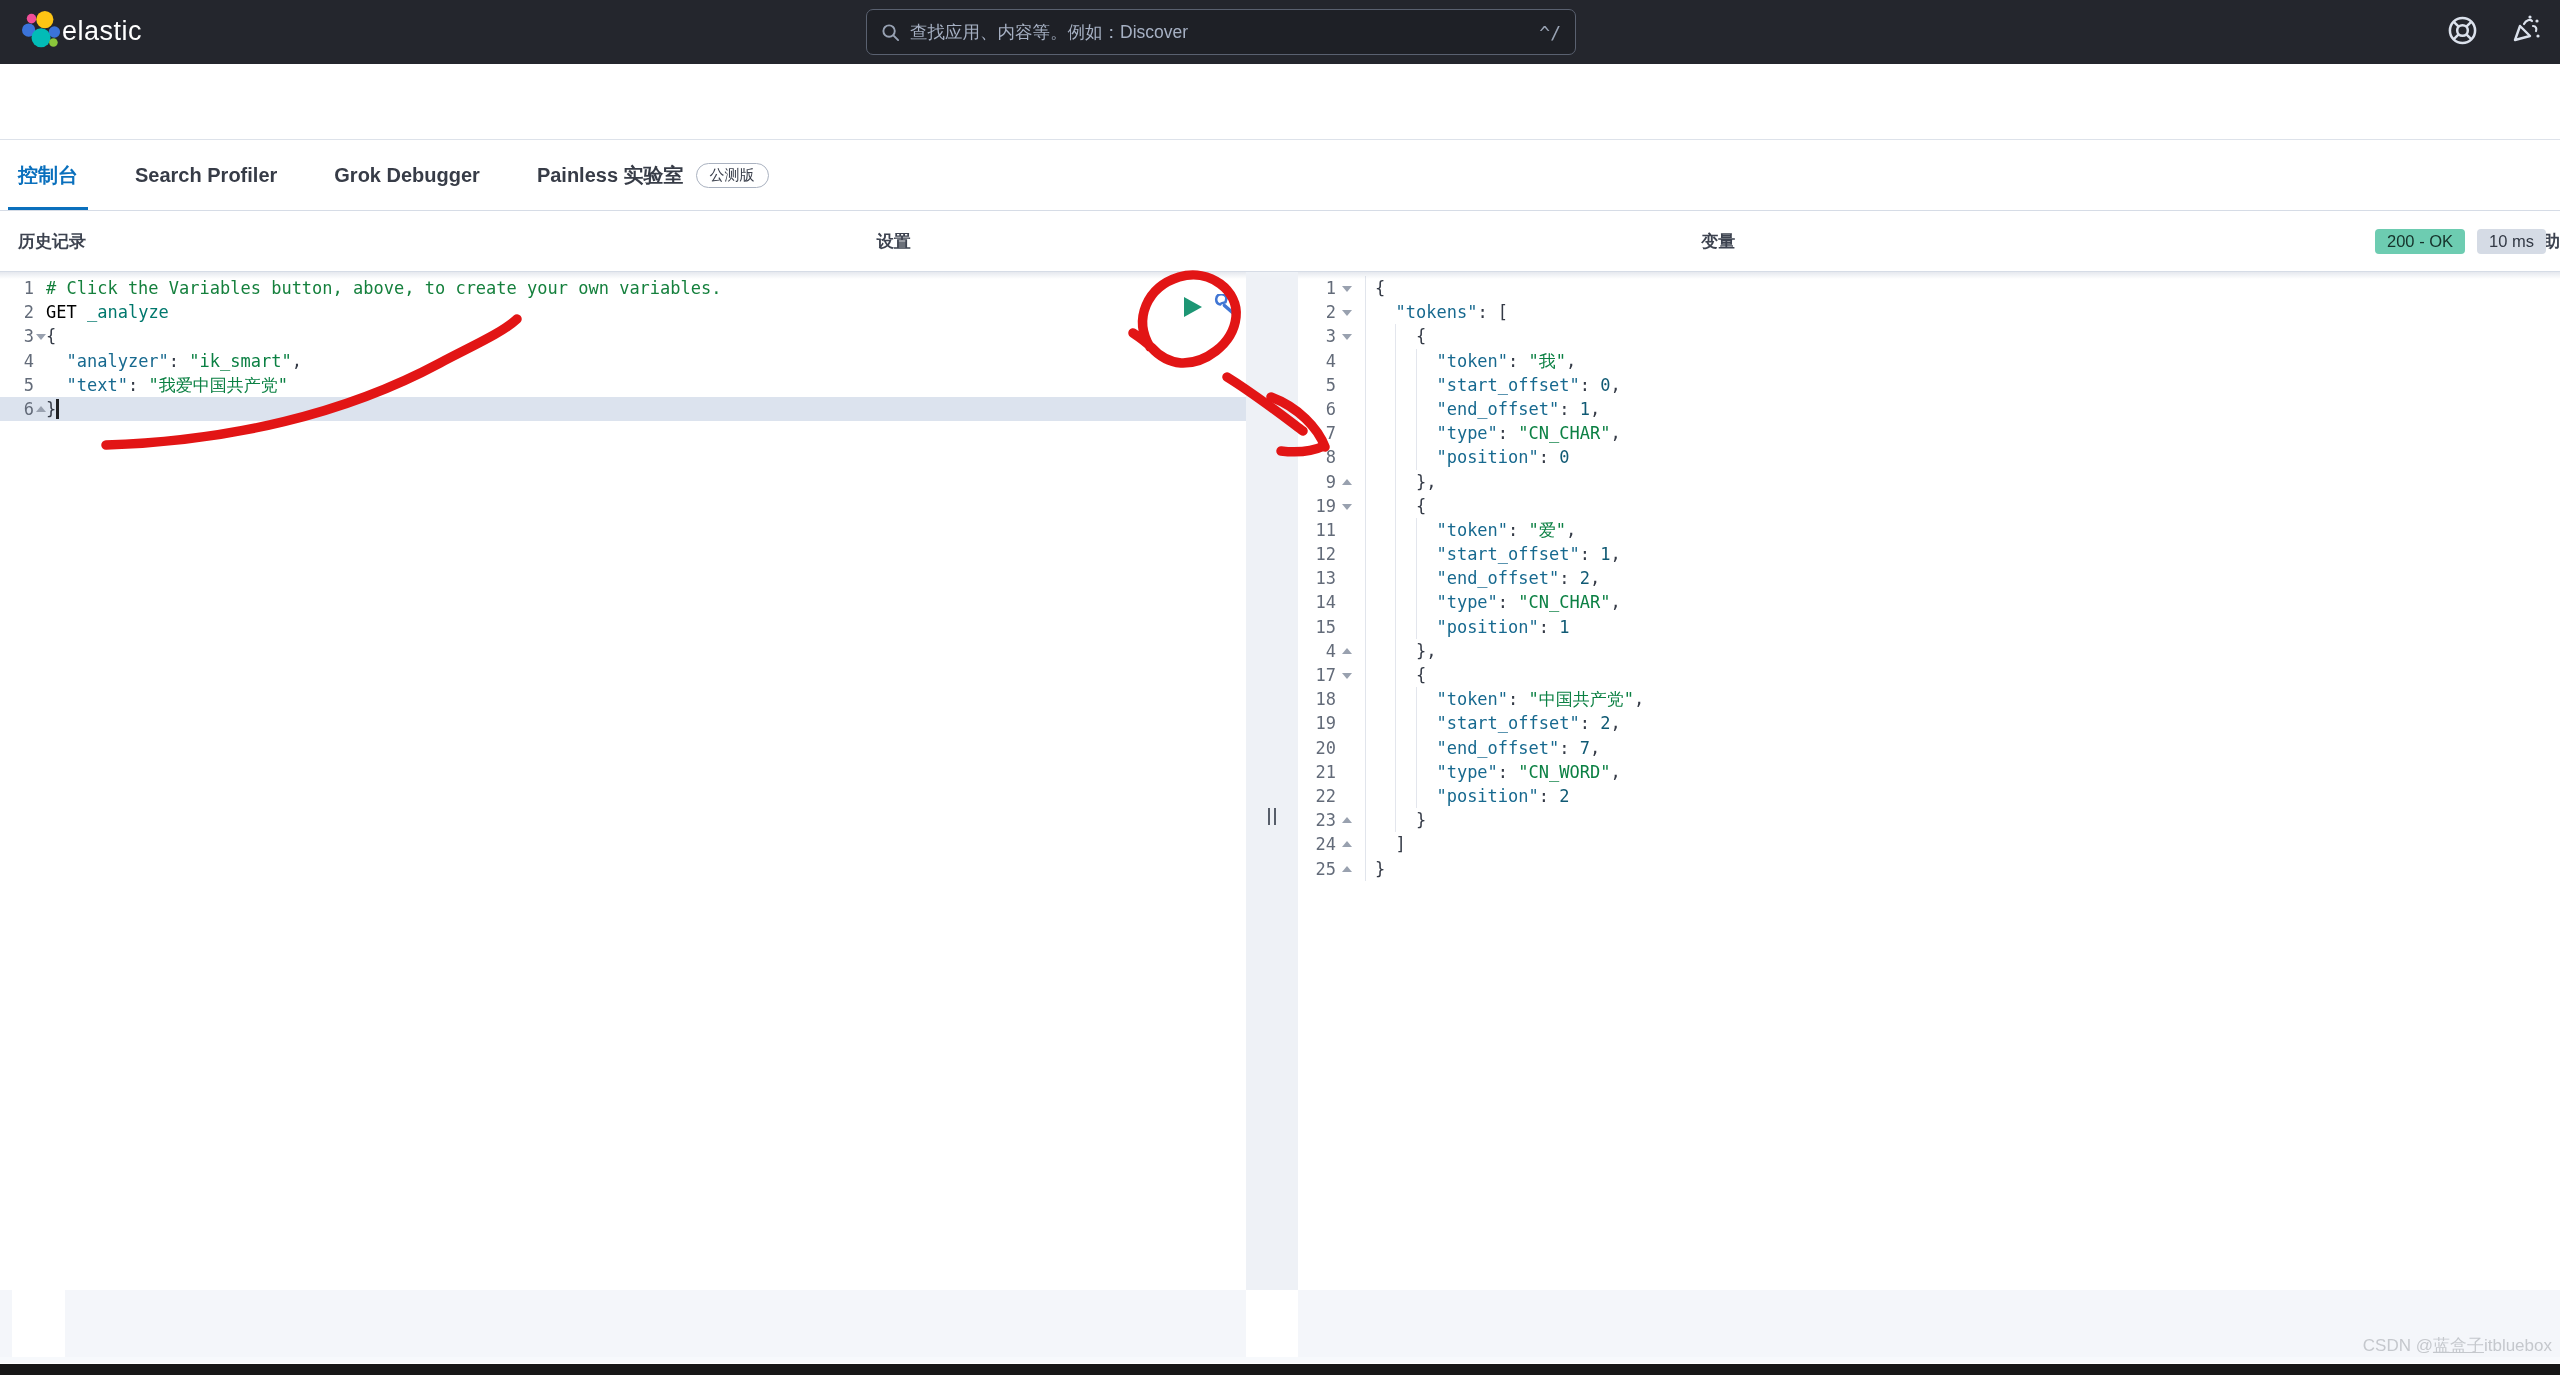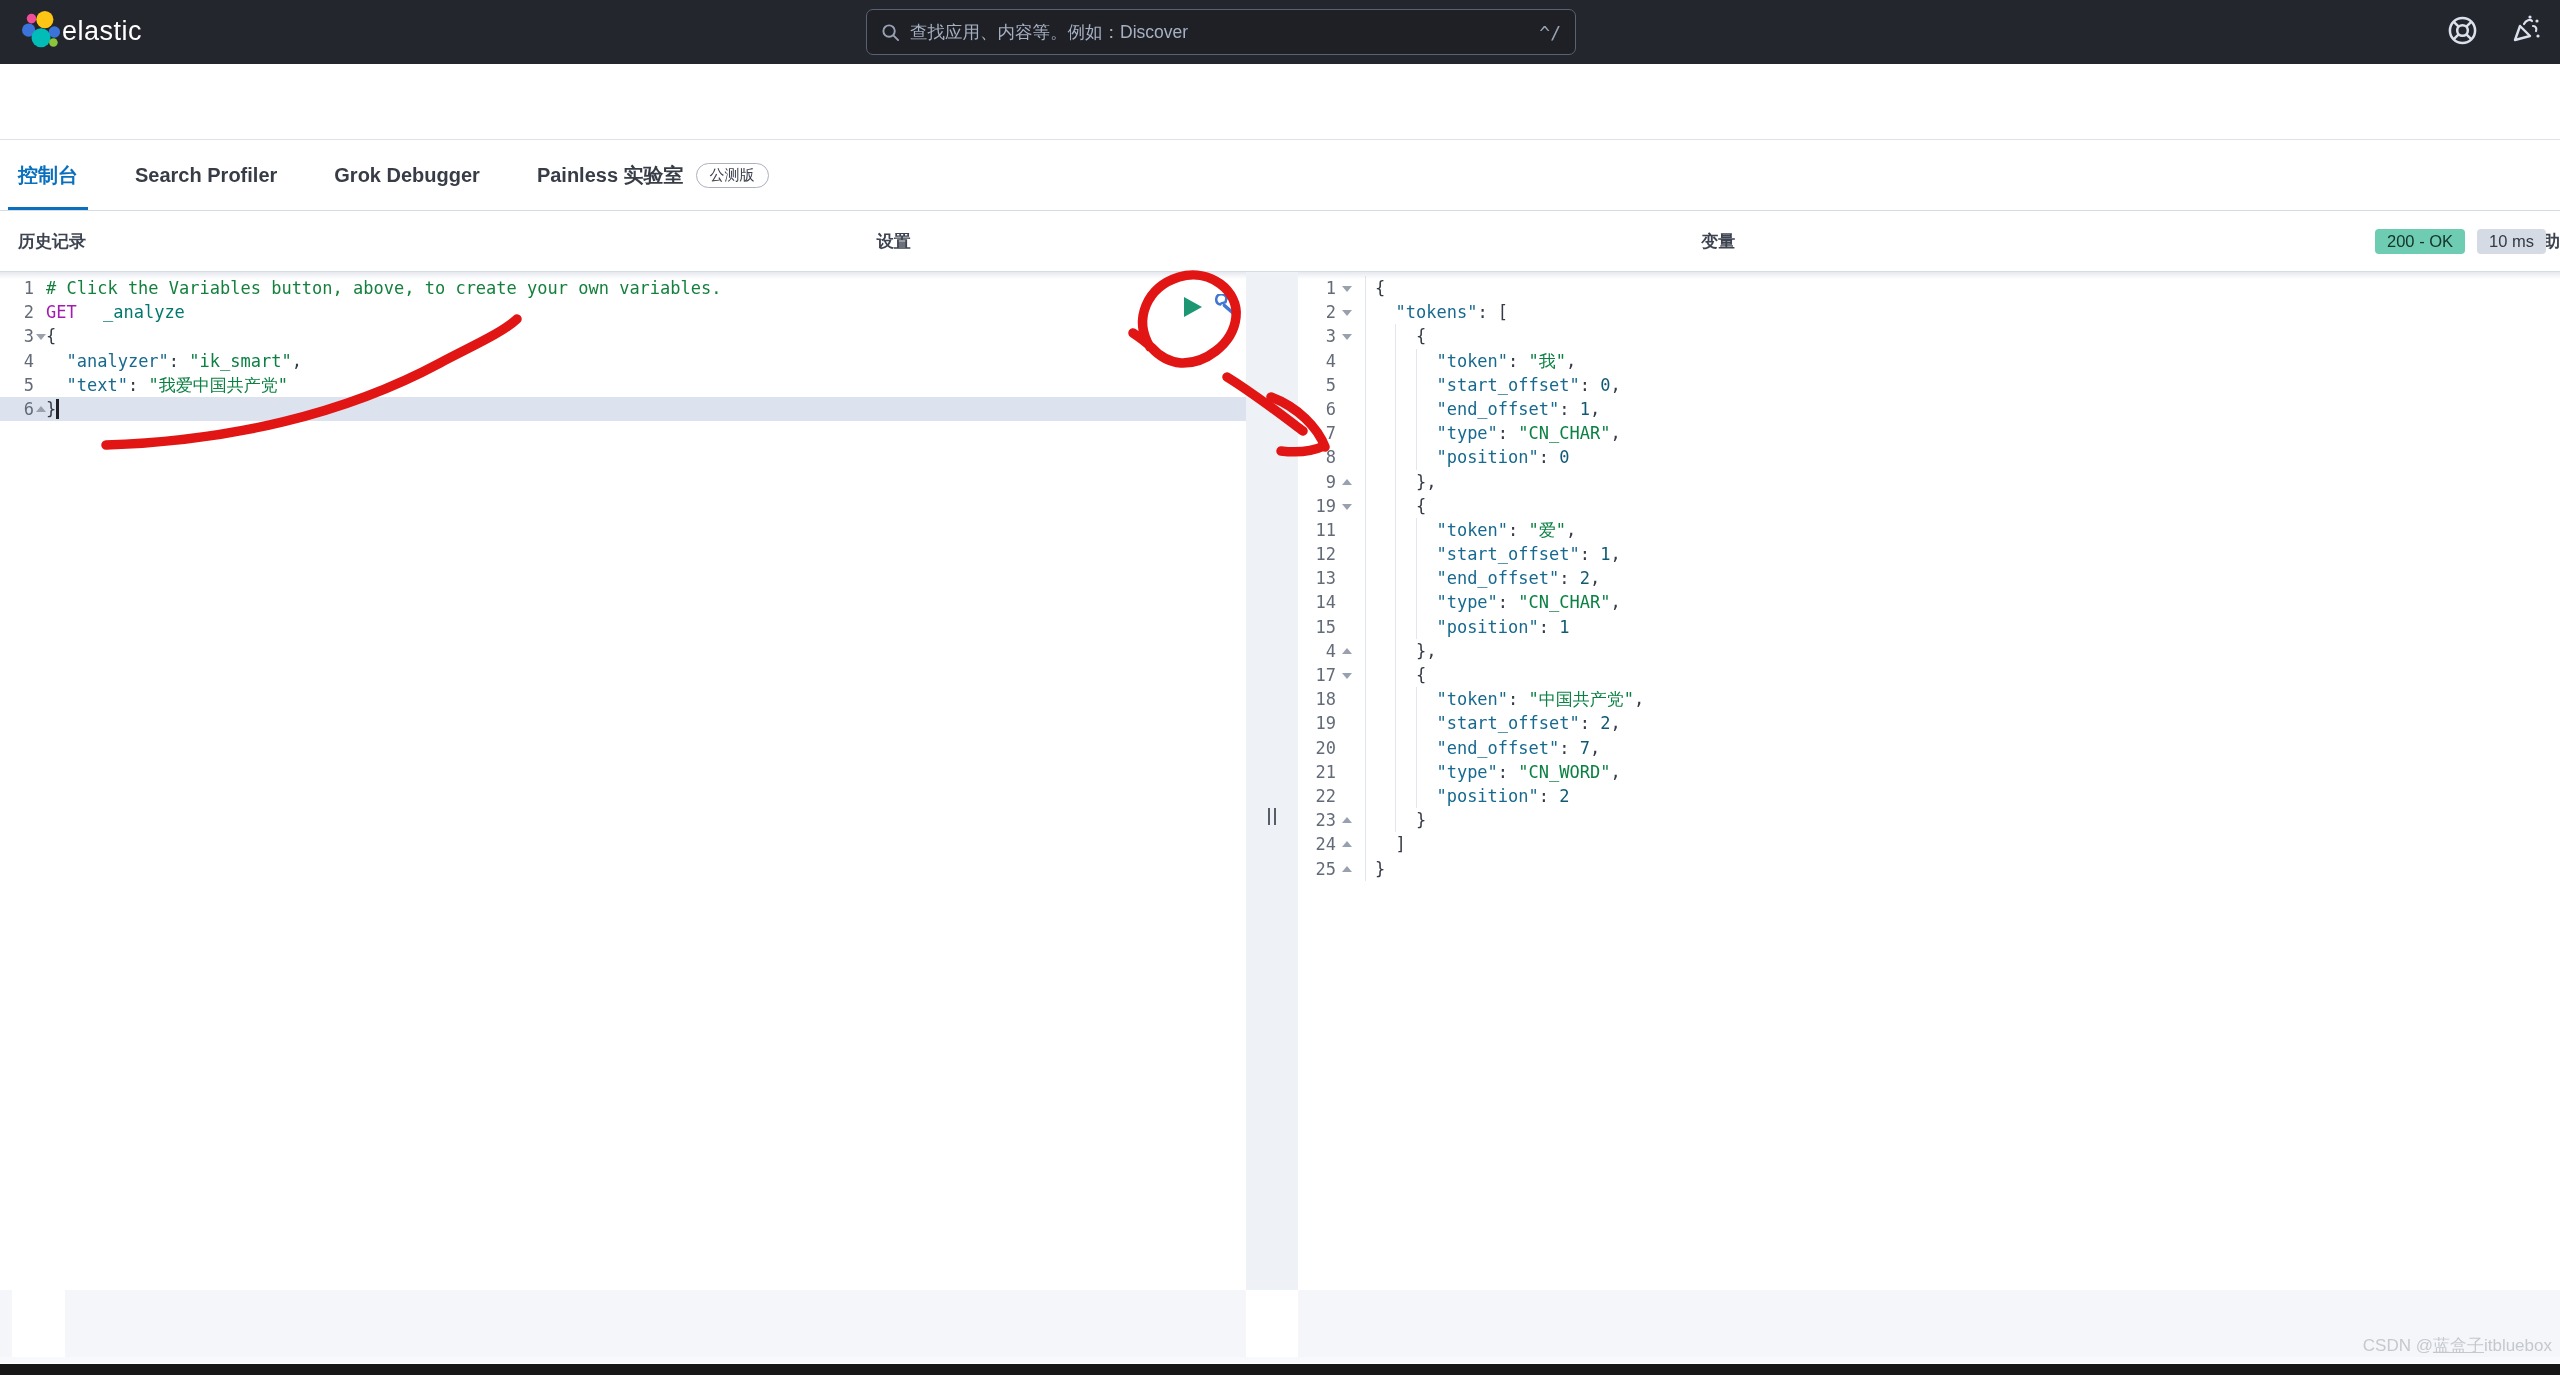--- a/index.html
+++ b/index.html
@@ -63,22 +63,22 @@
   .codeln { position:relative; flex:1; margin-left:2px; }
   .panel-right .codeln { margin-left:9px; }
   .fold { position:absolute; left:36px; width:0; height:0; border-left:5.5px solid transparent; border-right:5.5px solid transparent; cursor:pointer; }
   .fold.open  { top:10px; border-top:6.5px solid #99a1af; }
   .fold.close { top:9px;  border-bottom:6.5px solid #99a1af; }
   .panel-right .fold { left:44px; }
   .guide { position:absolute; top:0; bottom:0; width:1px; background:#e3e6ed; }
   .cursor { display:inline-block; width:2.5px; height:20px; background:#202124; vertical-align:-4px; }
 
   .tk-c { color:#15803d;text-align:center; }
-  .tk-m { color:#a21caf; }
-  .tk-u { color:#00786d;margin-left:16px; }
+  .tk-m { color:#000000; }
+  .tk-u { color:#00786d; }
   .tk-k { color:#17698f; }
   .tk-s { color:#0b8043; }
   .tk-n { color:#105a74; }
   .tk-p, .tk-t { color:#343a46; }
 
   
   .bz { position:absolute; left:0; right:0; top:1018px; height:67px; background:#f4f6fa; }
   .bz-white { position:absolute; left:12px; width:53px; top:1018px; height:67px; background:#fff; }
   .footer-strip { position:absolute; left:0; right:0; top:1085px; height:6px; background:#f7f9fc; }
 

